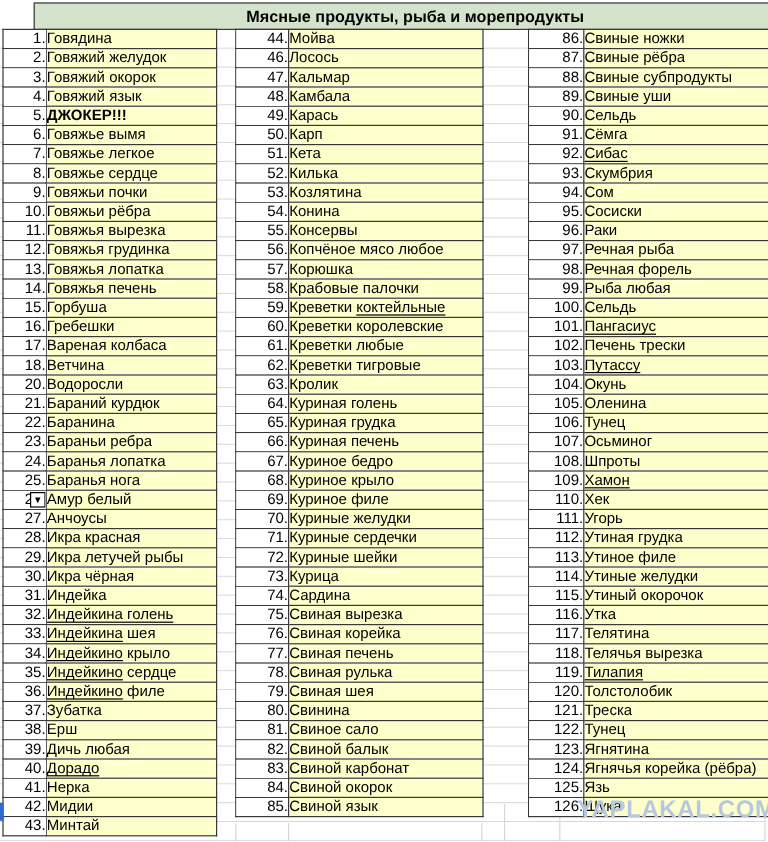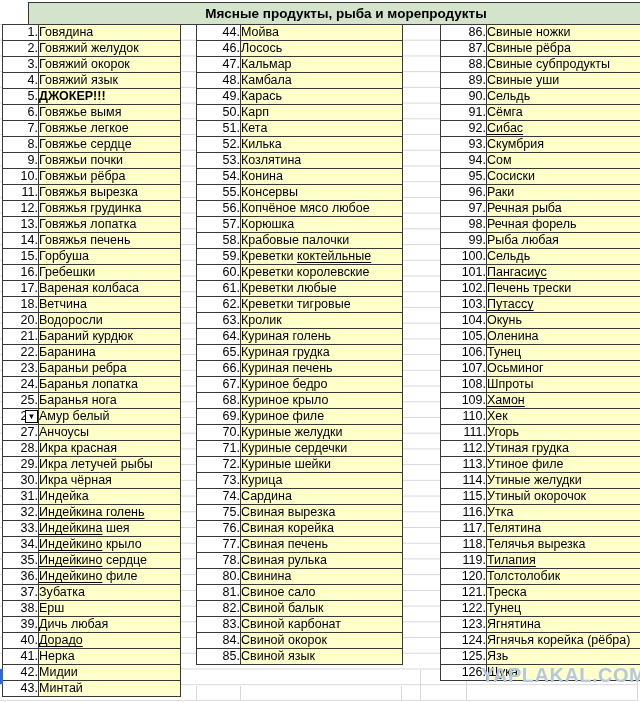--- a/index.html
+++ b/index.html
@@ -367,20 +367,24 @@
         </tr>
         <tr>
           <td class="num">77.</td>
           <td class="name">Свиная печень</td>
         </tr>
         <tr>
           <td class="num">78.</td>
           <td class="name">Свиная рулька</td>
         </tr>
         <tr>
+          <td class="num">79.</td>
+          <td class="name">Свиная шея</td>
+        </tr>
+        <tr>
           <td class="num">80.</td>
           <td class="name">Свинина</td>
         </tr>
         <tr>
           <td class="num">81.</td>
           <td class="name">Свиное сало</td>
         </tr>
         <tr>
           <td class="num">82.</td>
           <td class="name">Свиной балык</td>

